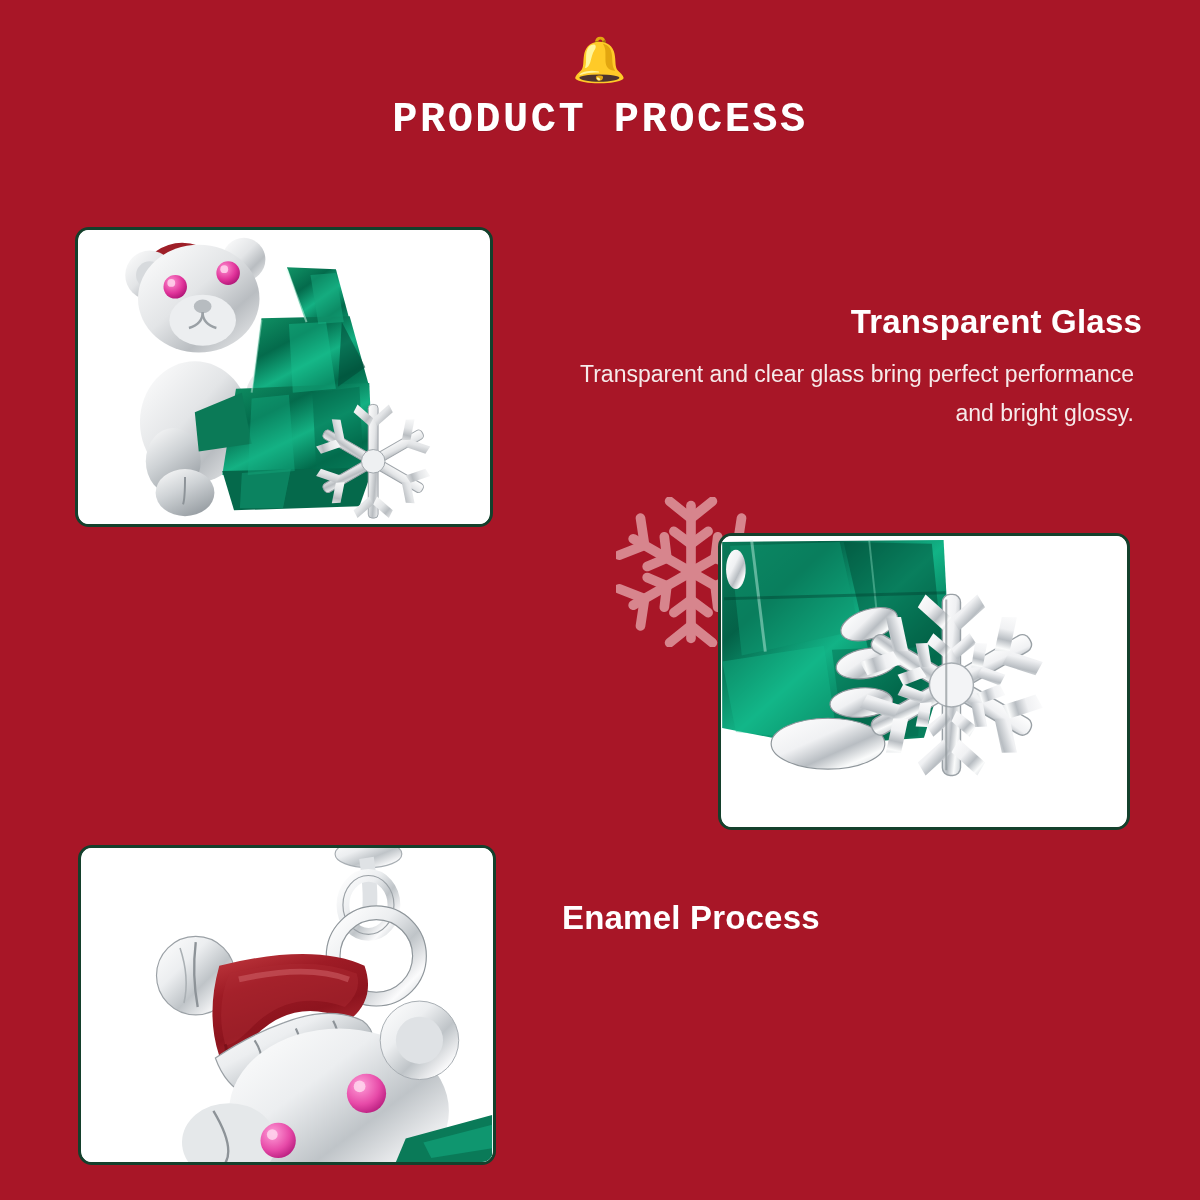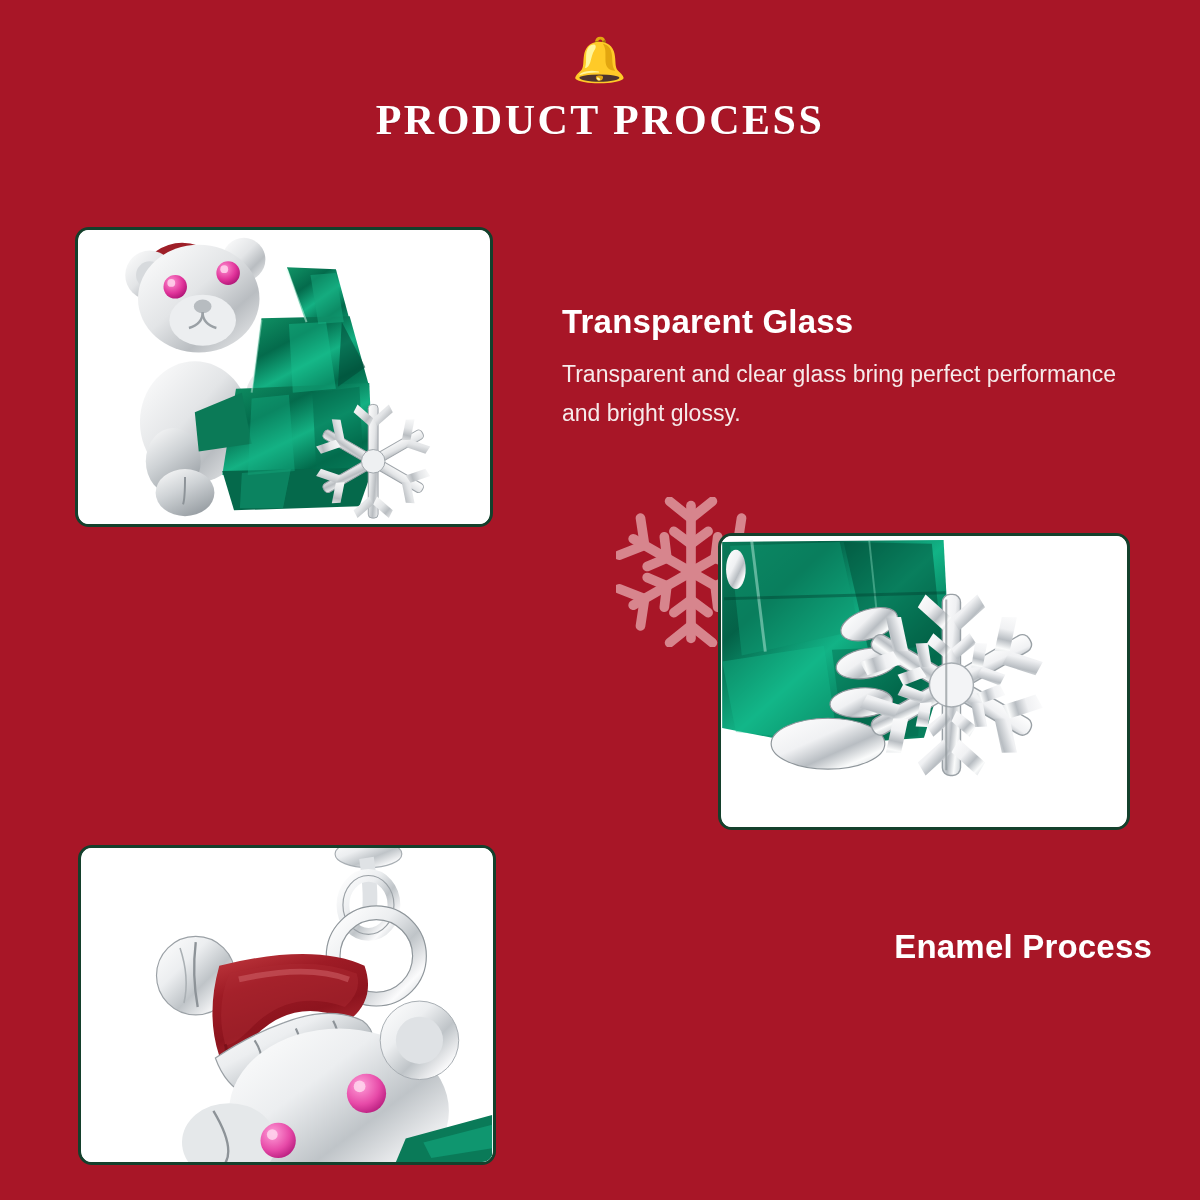--- a/index.html
+++ b/index.html
@@ -14,21 +14,21 @@
 
   
   .bells{
     position:absolute;left:0;right:0;top:38px;
     text-align:center;font-size:44px;line-height:1;
     height:52px;
   }
   .title{
     position:absolute;left:0;right:0;top:96px;
     text-align:center;
-    font-family:Liberation Serif, serif;
+    font-family:Liberation Mono, monospace;
     font-weight:bold;
     font-size:42px;
     letter-spacing:2.5px;
     color:#ffffff;
     text-shadow:0 1px 0 rgba(0,0,0,.12);
   }
 
   
   .card{
     position:absolute;
@@ -47,29 +47,29 @@
   .textblock{position:absolute;}
   .textblock h2{
     margin:0 0 14px 0;
     font-size:33px;
     font-weight:bold;
     color:#ffffff;
     letter-spacing:.2px;
     line-height:1.15;
   }
   .textblock p{
-    margin:0;
+    margin:8px;
     font-size:23px;
     line-height:1.72;
     color:#f6eaea;
     font-weight:400;
   }
-  #text-1{left:562px; top:303px; width:580px; text-align:left;}
+  #text-1{left:562px; top:303px; width:580px; text-align:right;}
   #text-2{left:118px; top:600px; width:560px; text-align:right;}
-  #text-3{left:562px; top:928px; width:590px; text-align:right;}
+  #text-3{left:562px; top:899px; width:590px; text-align:left;}
 
   
   .snow-deco{
     position:absolute;left:616px;top:497px;width:150px;height:150px;
     opacity:.62;pointer-events:none;
   }
 </style>
 </head>
 <body>
 

